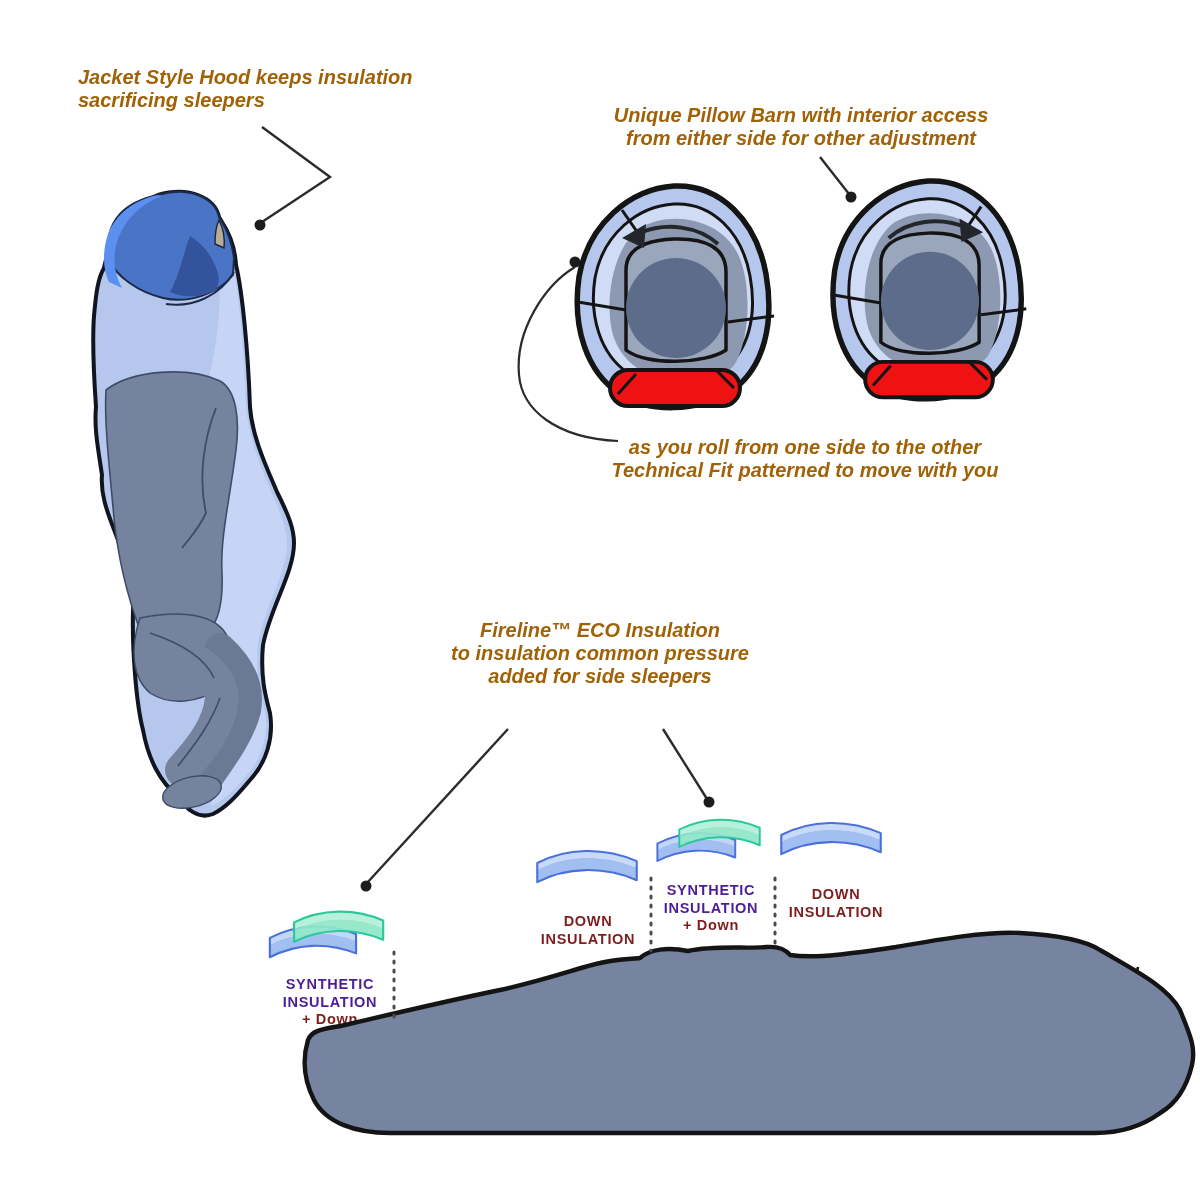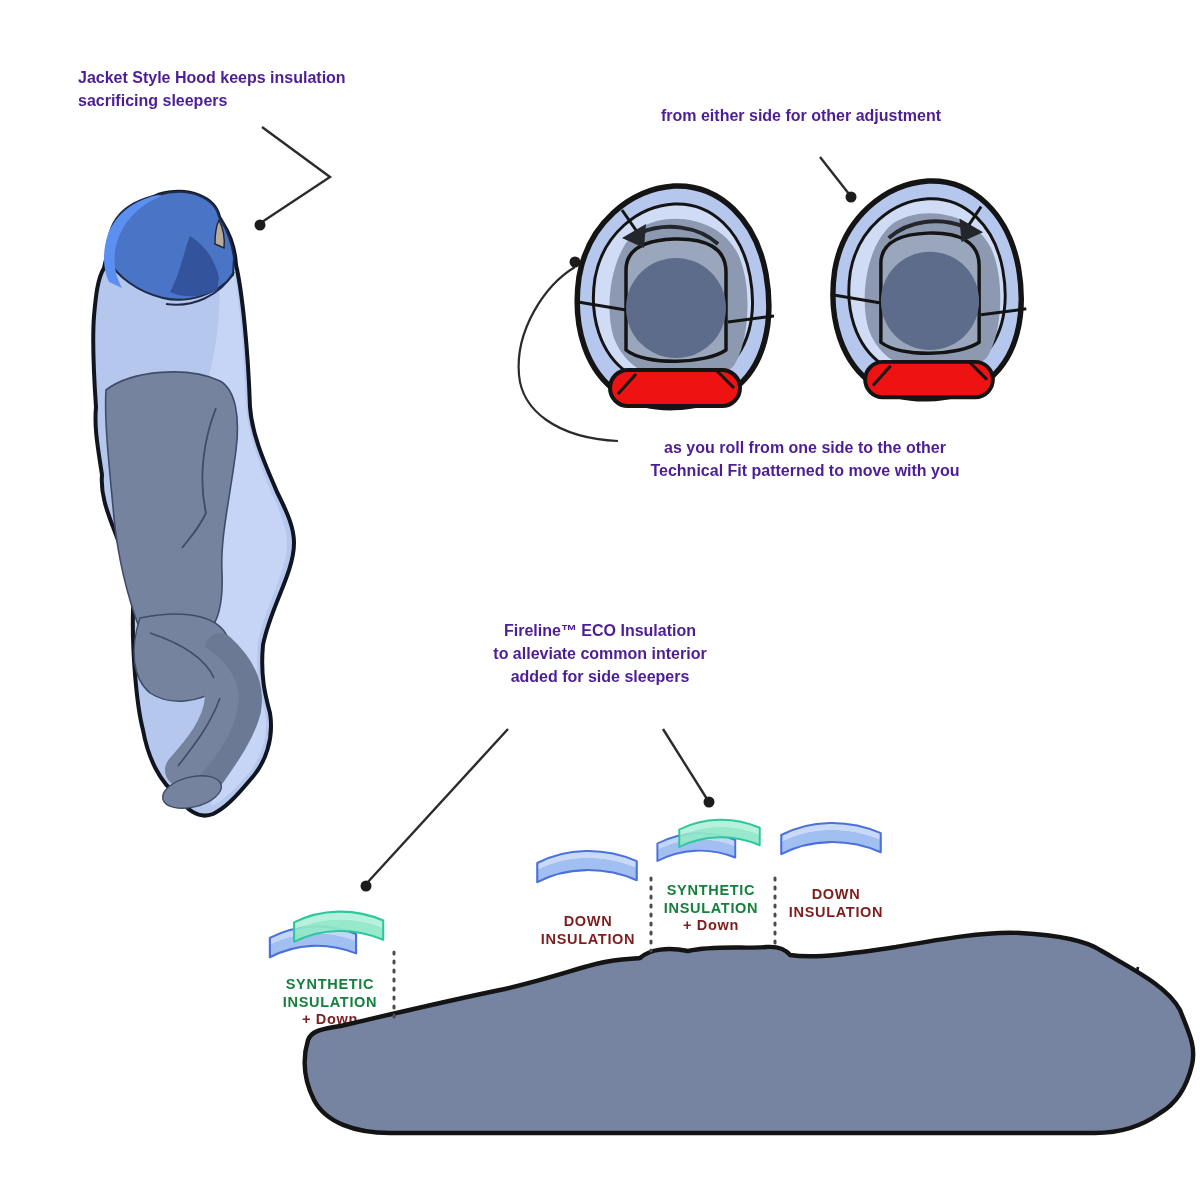--- a/index.html
+++ b/index.html
@@ -1,48 +1,49 @@
 <!DOCTYPE html>
 <html><head>
 <meta charset="utf-8">
 <style>
   html,body{margin:0;padding:0;}
   body{width:1200px;height:1200px;position:relative;background:#ffffff;overflow:hidden;
        font-family:"Liberation Sans",sans-serif;}
-  .ann{position:absolute;font-weight:bold;color:#4c1d95;font-size:16px;line-height:23px;}
+  .ann{position:absolute;font-weight:bold;color:#a16207;font-size:20px;line-height:23px;font-style:italic;}
   .ann div{white-space:nowrap;}
   .center{text-align:center;}
   .zone{position:absolute;font-weight:bold;font-size:14.5px;line-height:17.5px;
         letter-spacing:.7px;text-align:center;}
   .zone div{white-space:nowrap;}
-  .teal{color:#15803d;}
+  .teal{color:#4c1d95;}
   .blue{color:#7f1d1d;}
   svg{position:absolute;display:block;}
   #leader-overlay{left:0;top:0;pointer-events:none;}
 </style>
 </head>
 <body>
 
 <div class="ann" style="left:78px;top:66px;">
   <div>Jacket Style Hood keeps insulation</div>
   <div>sacrificing sleepers</div>
 </div>
 
 <div class="ann center" style="left:598px;top:104px;width:406px;">
+  <div>Unique Pillow Barn with interior access</div>
   <div>from either side for other adjustment</div>
 </div>
 
 <div class="ann center" style="left:600px;top:436px;width:410px;">
   <div>as you roll from one side to the other</div>
   <div>Technical Fit patterned to move with you</div>
 </div>
 
 <div class="ann center" style="left:437px;top:619px;width:326px;">
   <div>Fireline™ ECO Insulation</div>
-  <div>to alleviate common interior</div>
+  <div>to insulation common pressure</div>
   <div>added for side sleepers</div>
 </div>
 
 <div class="zone" style="left:264px;top:976px;width:132px;">
   <div class="teal">SYNTHETIC</div>
   <div class="teal">INSULATION</div>
   <div class="blue">+ Down</div>
 </div>
 
 <div class="zone" style="left:528px;top:913px;width:120px;">

